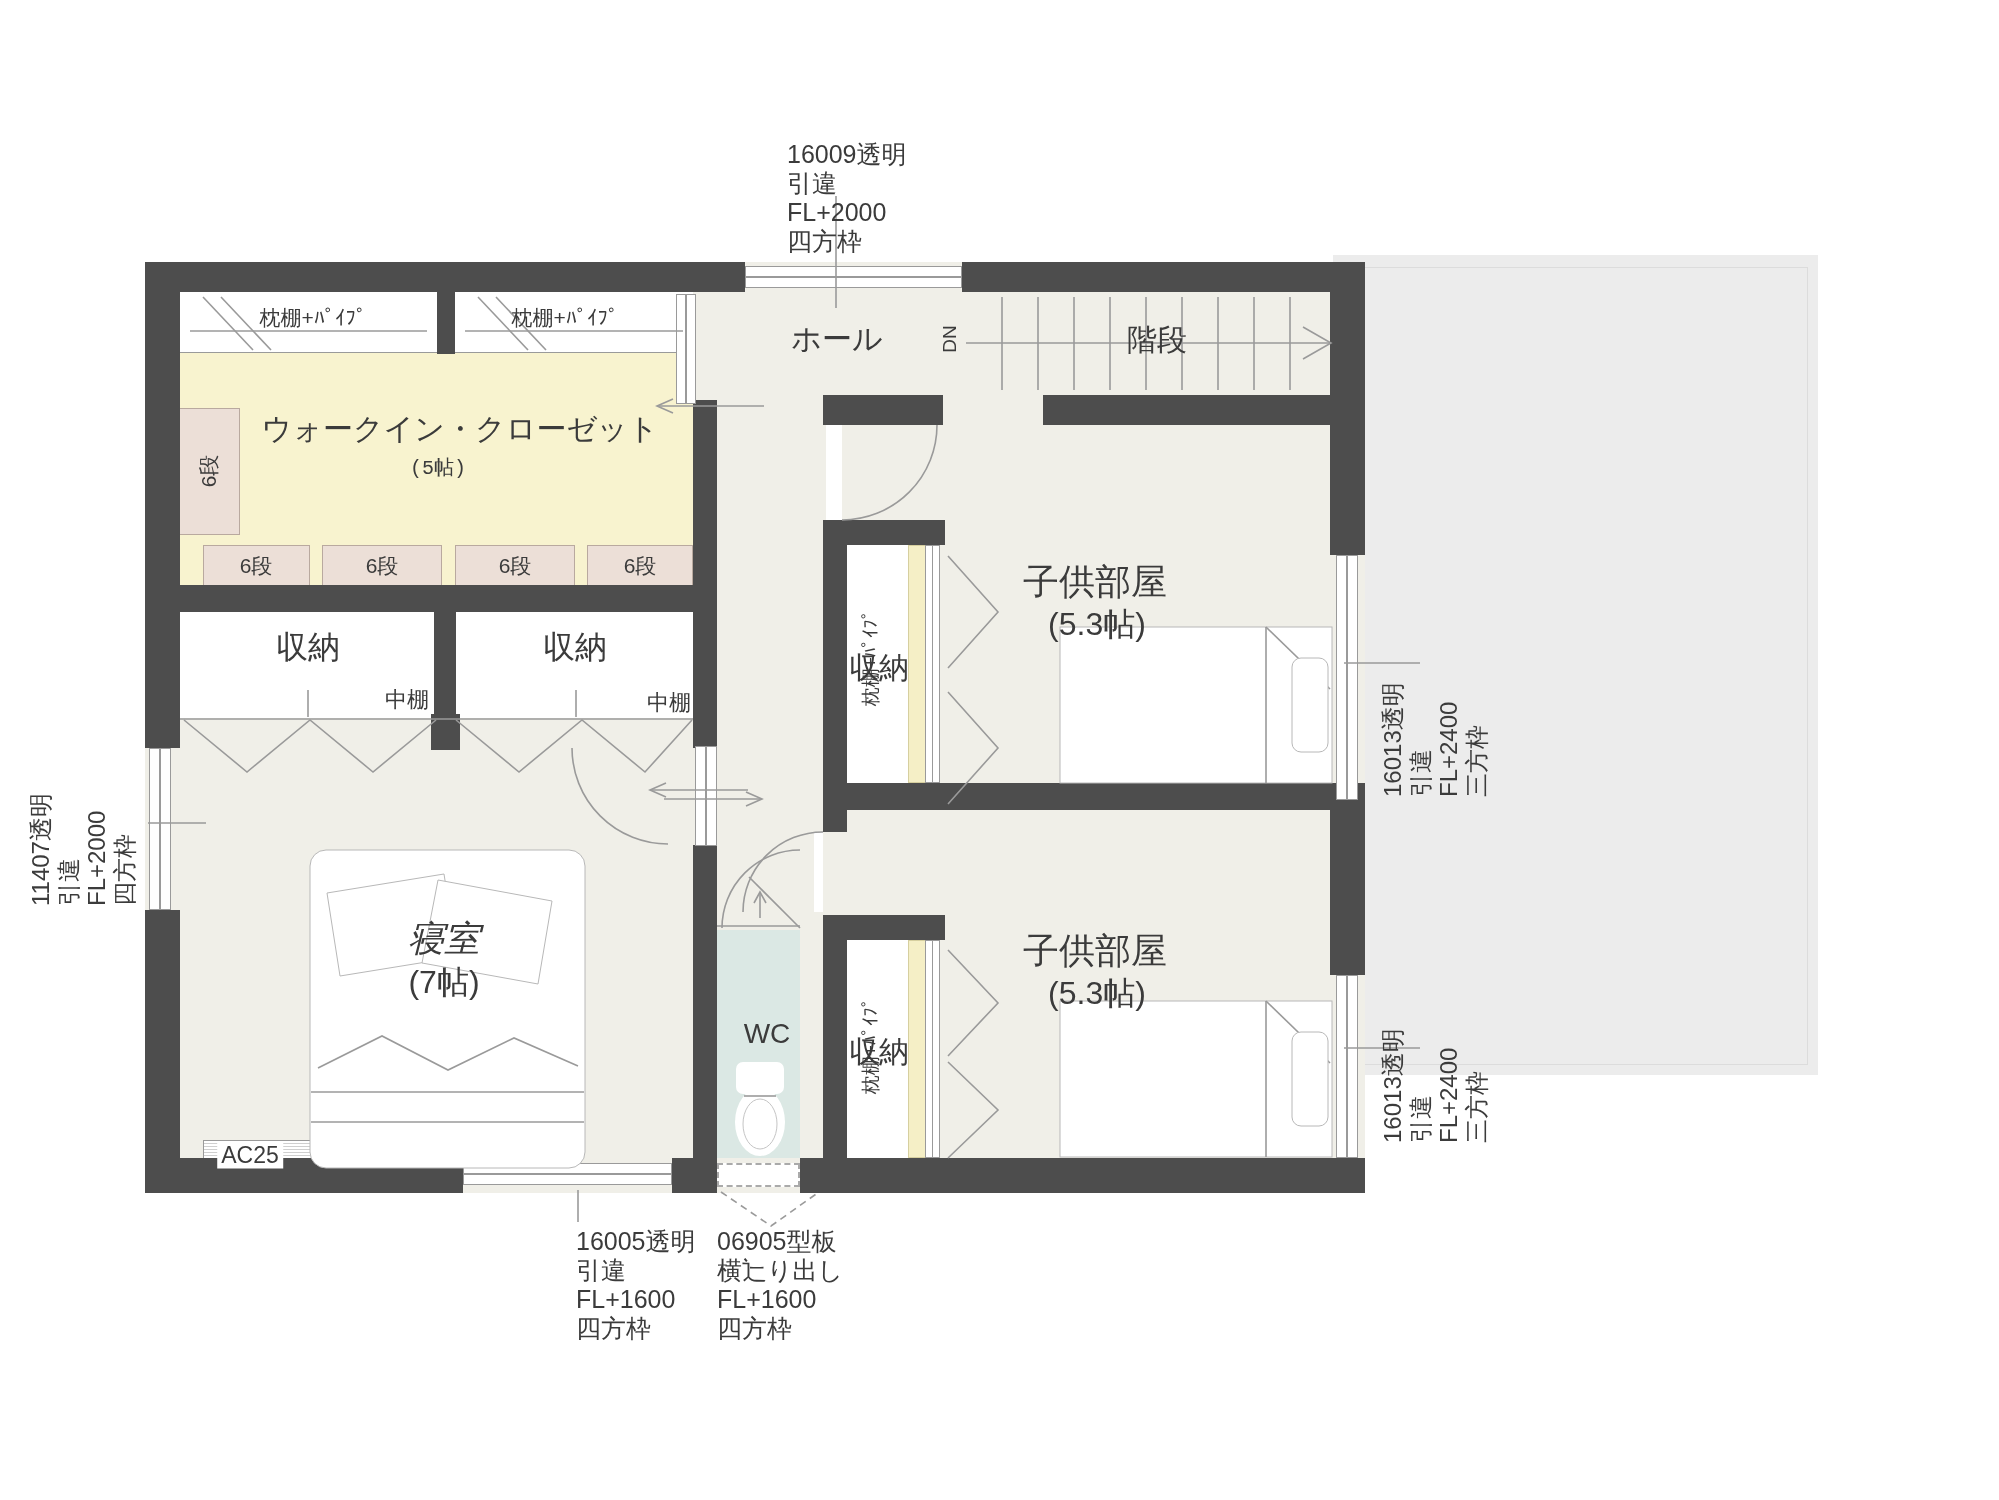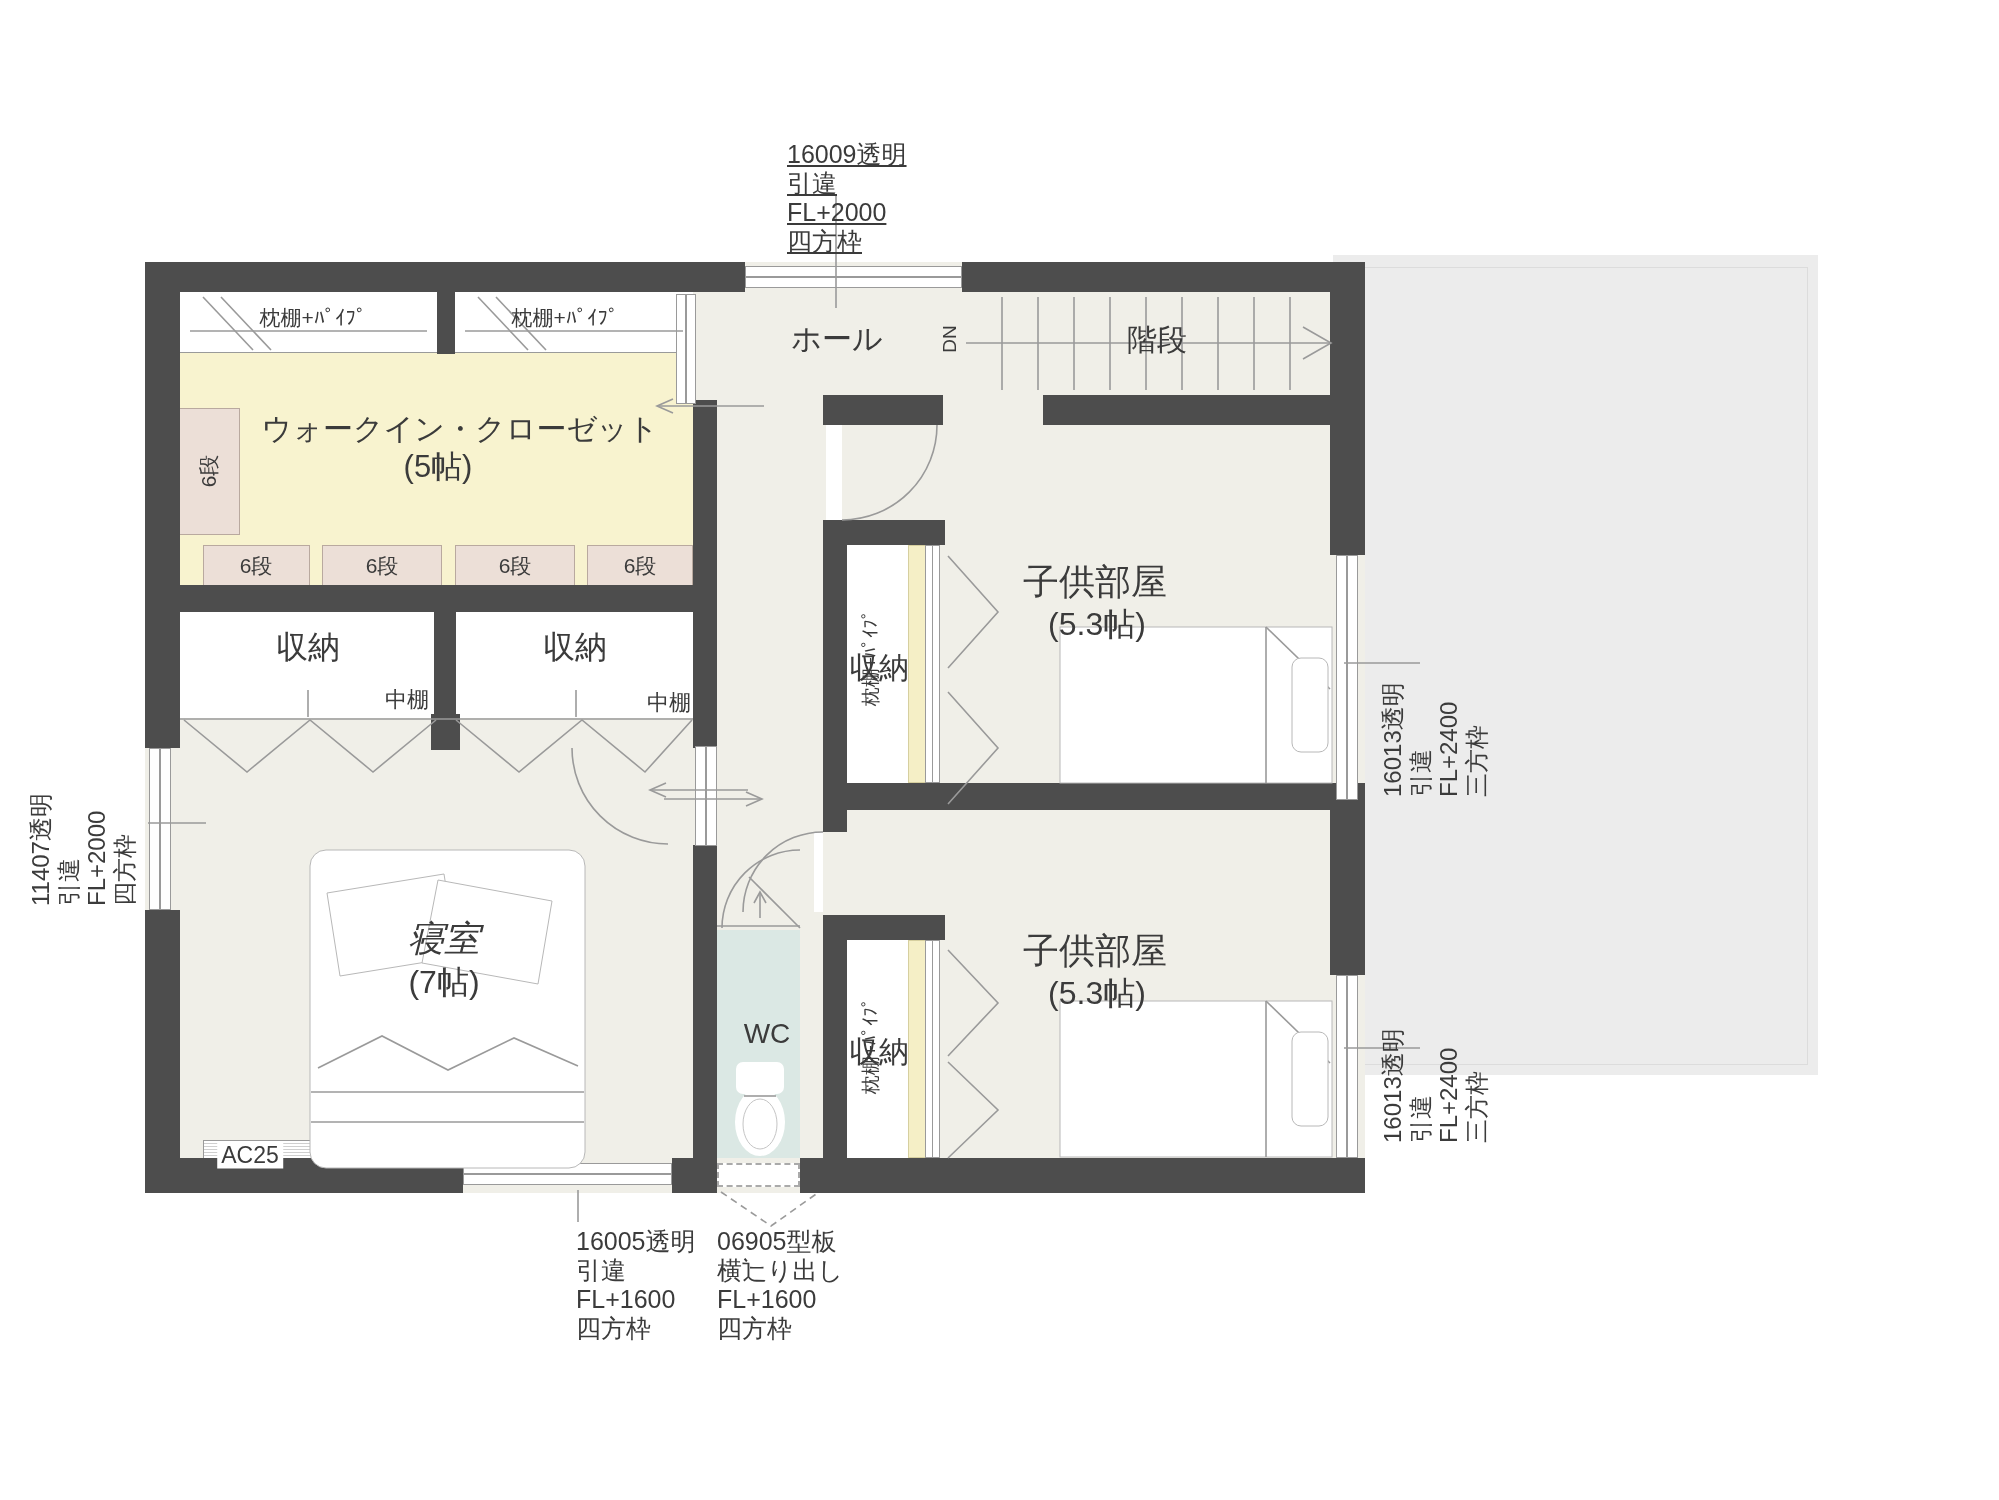--- a/index.html
+++ b/index.html
@@ -177,21 +177,21 @@
     </g>
     <g stroke="#b8b8b8">
       <rect x="1060" y="1001" width="272" height="156" fill="#fff"></rect>
       <line x1="1266" y1="1001" x2="1266" y2="1157"></line>
       <line x1="1266" y1="1001" x2="1330" y2="1063"></line>
       <rect x="1292" y="1032" width="36" height="94" rx="9" fill="#fff"></rect>
     </g>
   </svg>
 
   <div class="lbl" style="left:438px;top:429px;font-size:30px;padding-left:44px;">ウォークイン・クローゼット</div>
-  <div class="lbl" style="left:438px;top:467px;font-size:31px;">(5帖)</div>
+  <div class="lbl" style="left:438px;top:467px;font-size:20px;font-family:Liberation Mono, monospace;">(5帖)</div>
   <div class="lbl" style="left:837px;top:339px;font-size:30px;">ホール</div>
   <div class="lbl" style="left:1157px;top:340px;font-size:30px;">階段</div>
   <div class="vlbl" style="left:930px;top:327px;width:40px;height:24px;font-size:19px;">DN</div>
   <div class="lbl" style="left:1095px;top:582px;font-size:36px;">子供部屋</div>
   <div class="lbl" style="left:1097px;top:625px;font-size:32px;">(5.3帖)</div>
   <div class="lbl" style="left:1095px;top:951px;font-size:36px;">子供部屋</div>
   <div class="lbl" style="left:1097px;top:994px;font-size:32px;">(5.3帖)</div>
   <div class="lbl" style="left:444px;top:939px;font-size:36px;font-style:italic;">寝室</div>
   <div class="lbl" style="left:444px;top:983px;font-size:32px;">(7帖)</div>
   <div class="lbl" style="left:767px;top:1034px;font-size:28px;text-align:center;">WC</div>
@@ -206,21 +206,21 @@
 
   <div class="lbl" style="left:313px;top:318px;font-size:21px;">枕棚+ﾊﾟｲﾌﾟ</div>
   <div class="lbl" style="left:565px;top:318px;font-size:21px;">枕棚+ﾊﾟｲﾌﾟ</div>
   <div class="vlbl" style="left:179px;top:459px;width:60px;height:24px;font-size:21px;">6段</div>
   <div class="lbl" style="left:256px;top:566px;font-size:21px;">6段</div>
   <div class="lbl" style="left:382px;top:566px;font-size:21px;">6段</div>
   <div class="lbl" style="left:515px;top:566px;font-size:21px;">6段</div>
   <div class="lbl" style="left:640px;top:566px;font-size:21px;">6段</div>
   <div class="lbl" style="left:250px;top:1155px;font-size:23px;background:#fff;padding:0 4px;">AC25</div>
 
-  <div class="ann" style="left:787px;top:140px;text-decoration:underline;">
+  <div class="ann" style="left:787px;top:140px;">
     <div>16009透明</div>
     <div>引違</div>
     <div>FL+2000</div>
     <div>四方枠</div>
   </div>
   <div class="ann-v" style="left:1px;top:762px;width:170px;height:118px;">
     <div>11407透明</div>
     <div>引違</div>
     <div>FL+2000</div>
     <div>四方枠</div>

